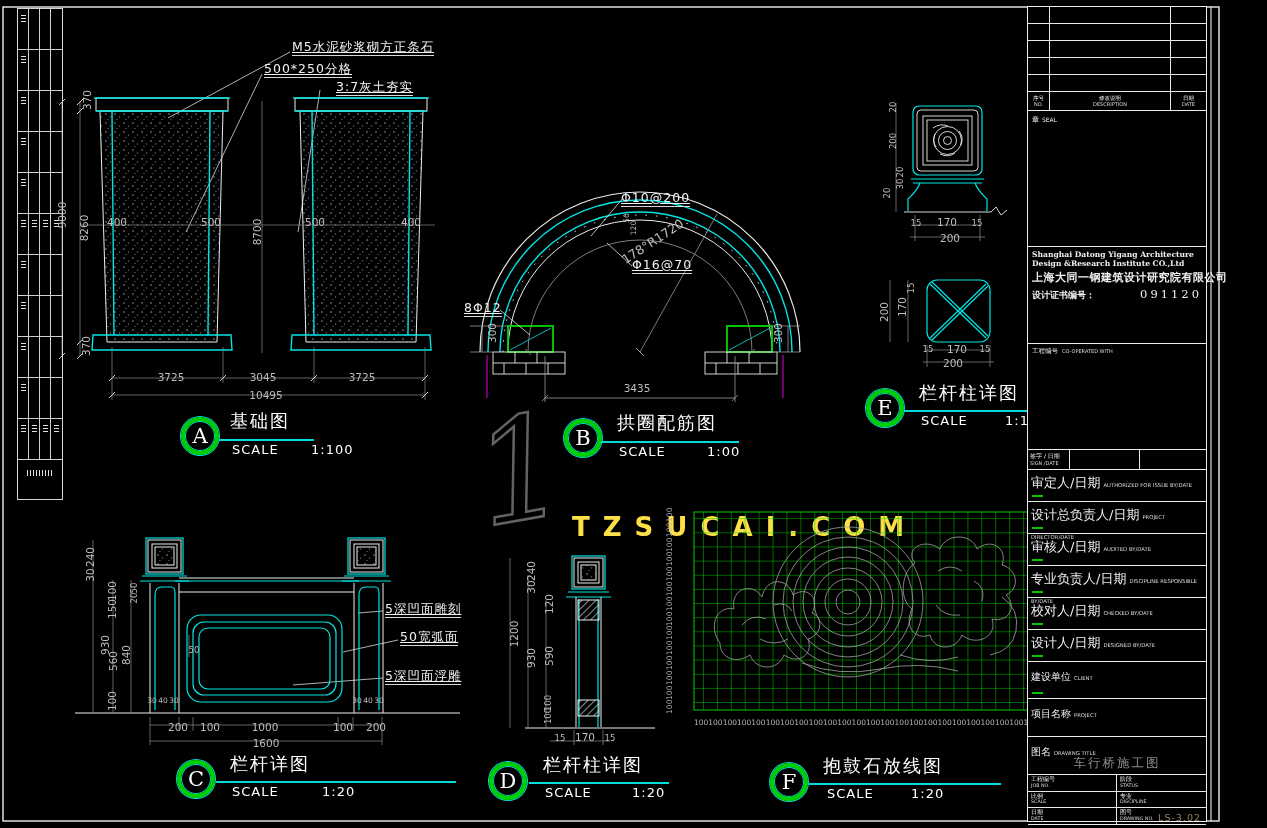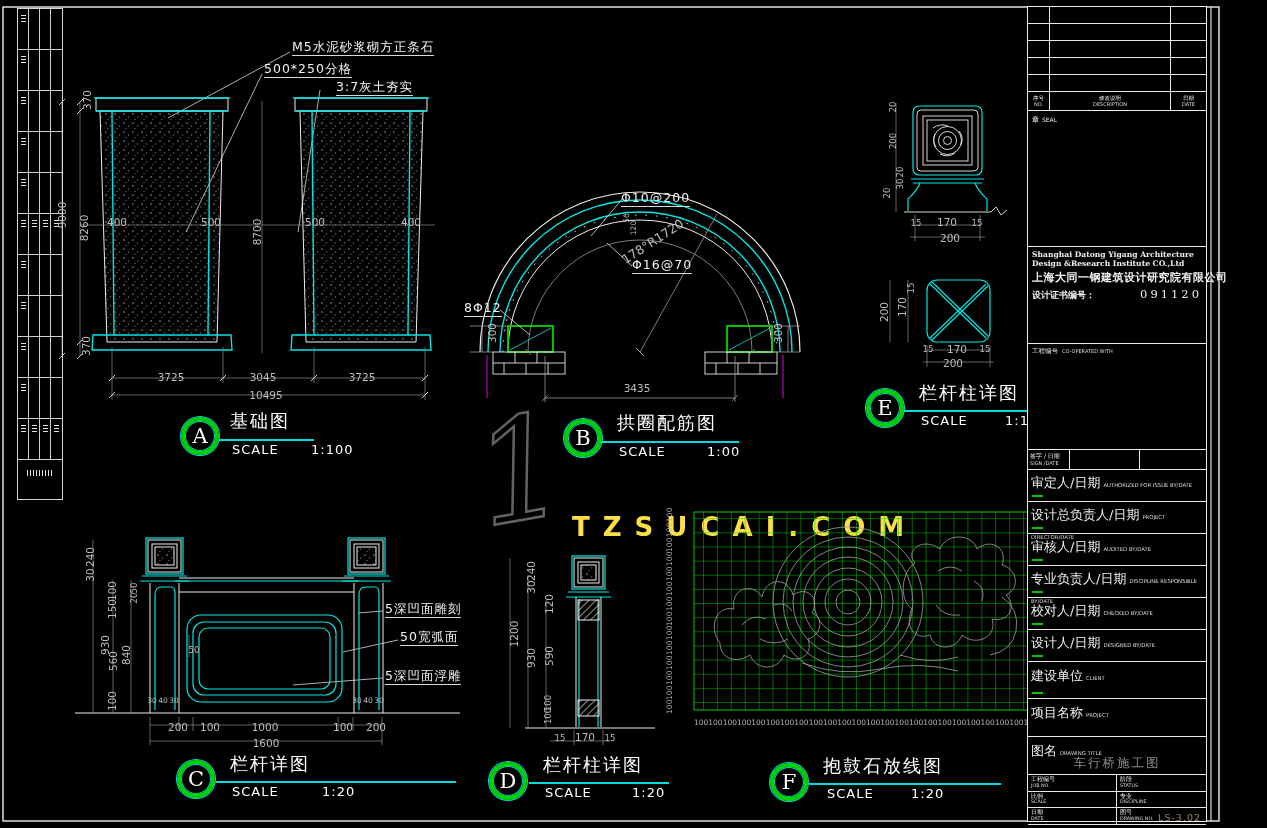--- a/index.html
+++ b/index.html
@@ -9,21 +9,21 @@
   svg.abs{display:block;}
   
   .dim{position:absolute;color:#bdbdbd;font-size:10.5px;line-height:1;white-space:nowrap;
        transform:translate(-50%,-50%);z-index:2;}
   .dim.v{transform:translate(-50%,-50%) rotate(-90deg);}
   .dim.sm{font-size:8.5px;}
   .dim.xs{font-size:7.5px;}
   .dim.r33{transform:translate(-50%,-50%) rotate(-33deg);font-size:12.5px;}
   
   .note{position:absolute;color:#f2f2f2;font-size:12.5px;line-height:1.1;white-space:nowrap;
-        letter-spacing:1px;z-index:2;}
+        letter-spacing:1px;z-index:2;text-decoration:underline;}
   .note.lead{border-bottom:1px solid #d8d8d8;padding-bottom:1px;}
   
   .cap-circle{position:absolute;width:30px;height:30px;border-radius:50%;border:4px solid #00cf00;
       box-shadow:0 0 0 1px #00dcdc, inset 0 0 0 1px #00dcdc;color:#fff;z-index:2;
       font-family:"DejaVu Serif",serif;font-size:21px;display:flex;align-items:center;justify-content:center;}
   .cap-title{position:absolute;color:#fff;font-size:18px;letter-spacing:2px;line-height:1;z-index:2;white-space:nowrap;}
   .cap-underline{position:absolute;height:2px;background:#00dcdc;z-index:2;}
   .cap-scale{position:absolute;color:#fff;font-size:13px;letter-spacing:1px;line-height:1;z-index:2;white-space:nowrap;}
   
   .wm-brand{position:absolute;font-size:95px;font-weight:bold;color:#4e4e4e;letter-spacing:38px;
@@ -79,21 +79,21 @@
   .tb-signdate .sd1{border-right:1px solid #e8e8e8;padding:2px 0 0 2px;}
   .tb-signdate .sd1 .cnl{font-size:6px;line-height:1.3;display:block;}
   .tb-signdate .sd1 .enl{font-size:5px;line-height:1.2;display:block;color:#dcdcdc;}
   .tb-signdate .sd2{border-right:1px solid #e8e8e8;}
   .tb-sign{height:32px;border-bottom:1px solid #ededed;box-sizing:border-box;position:relative;
       padding:2px 0 0 3px;}
   .tb-sign .cn7{font-size:13px;}
   .tb-sign .en5{font-size:5.3px;color:#dcdcdc;margin-left:3px;}
   .gdash{position:absolute;left:4px;bottom:4px;width:11px;height:2px;background:#00c800;}
   .tb-block{border-bottom:1px solid #ededed;box-sizing:border-box;position:relative;padding:3px 0 0 3px;}
-  .tb-block .cn7{font-size:13px;margin-top:48px;}
+  .tb-block .cn7{font-size:10px;margin-top:48px;}
   .tb-block .en5{font-size:5.3px;color:#dcdcdc;margin-left:3px;}
   .tb-drawval{position:absolute;left:0;right:0;top:18px;text-align:center;color:#8a8a8a;
       font-size:12.5px;letter-spacing:2px;}
   .tb-bottom{display:grid;grid-template-columns:1fr 1fr;}
   .tb-cell{height:16.6px;border-bottom:1px solid #e8e8e8;box-sizing:border-box;padding:1px 0 0 3px;
       position:relative;}
   .tb-cell.l{border-right:1px solid #e8e8e8;}
   .tb-cell .cnl{display:block;font-size:6px;line-height:1.15;}
   .tb-cell .enl{display:block;font-size:4.8px;line-height:1.1;color:#dcdcdc;}
   .tb-cell .val{position:absolute;right:5px;top:4px;color:#97815f;font-size:9.5px;letter-spacing:1px;}

